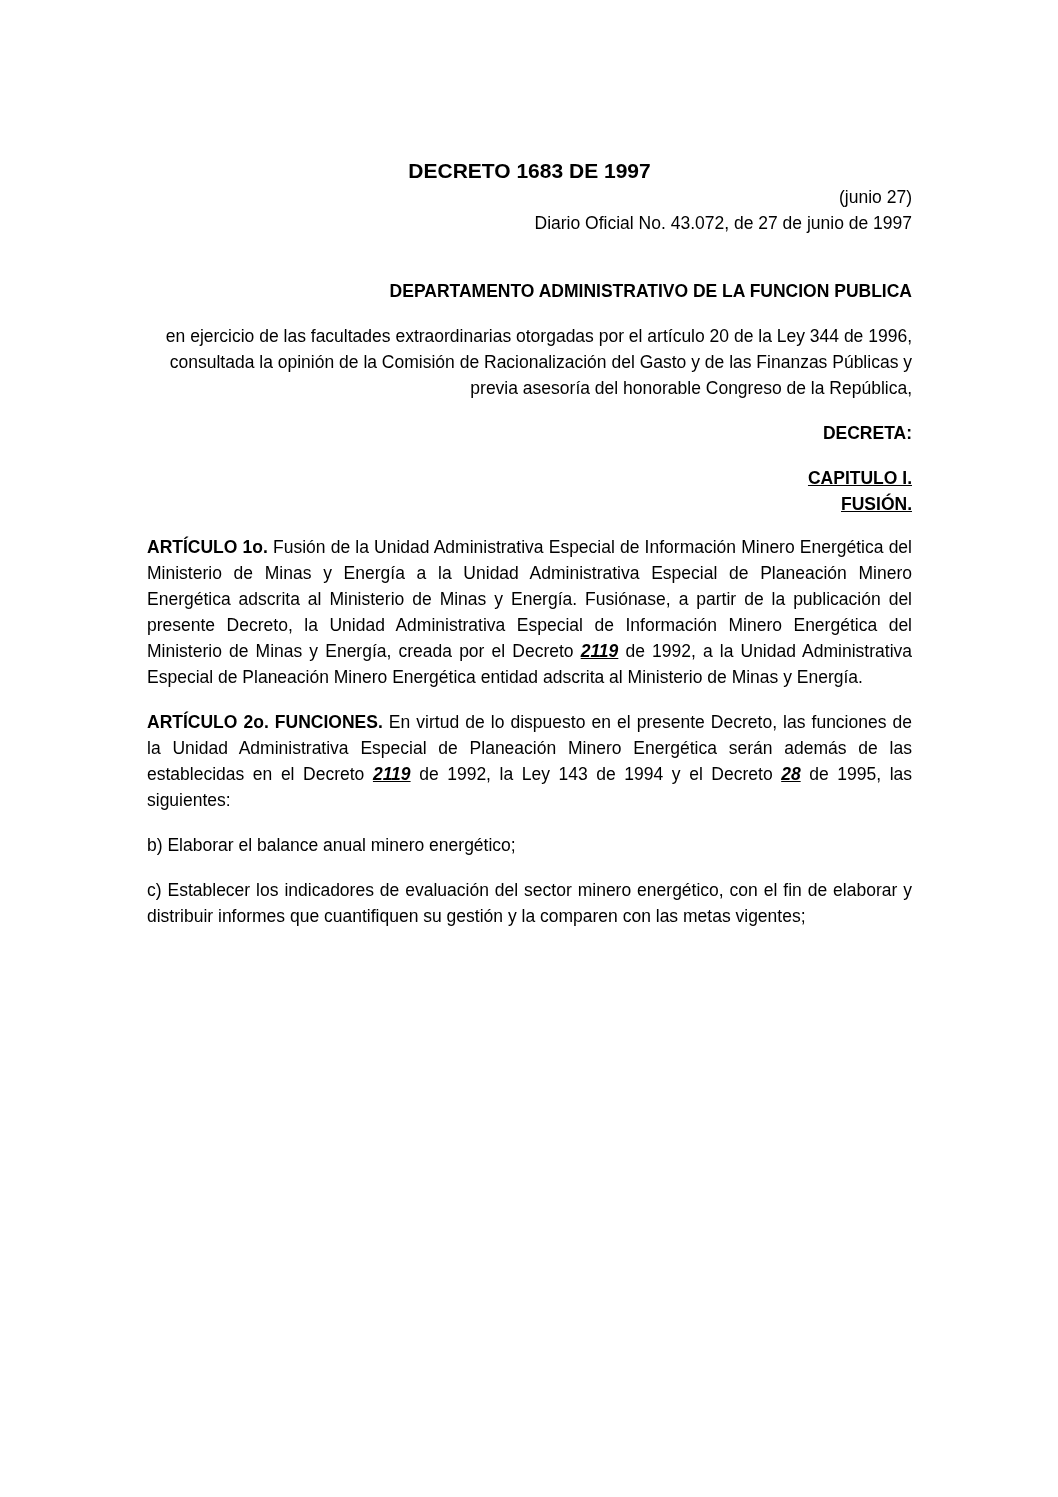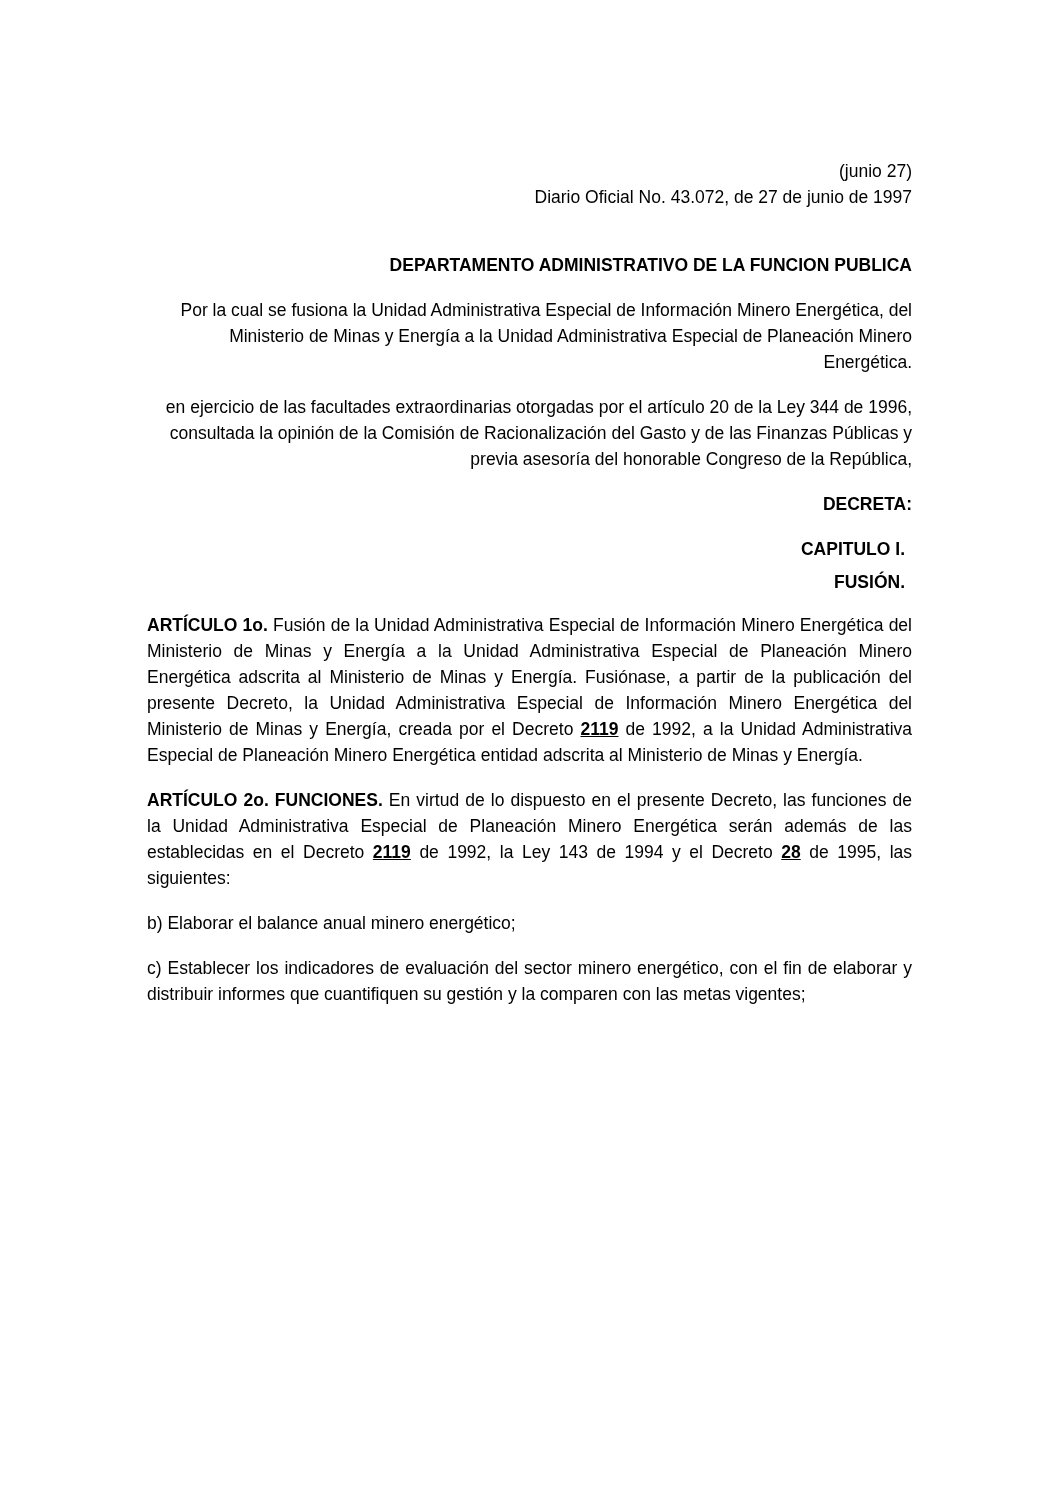--- a/index.html
+++ b/index.html
@@ -32,40 +32,40 @@
   .doc-title {
     margin: 0;
     font-size: 21px;
     line-height: 26px;
     font-weight: bold;
     text-align: center;
   }
   .dept-heading { margin-bottom: 25px; }
   .decreta { margin-bottom: 48px; }
   .chapter-block { margin-bottom: 17px; }
-  .chapter-block p { margin: 7px; }
+  .chapter-block p { margin: 0; text-decoration: underline; }
   .article { margin-bottom: 14px; }
   .fn-item { margin-bottom: 22px; }
 
   span.b { font-weight: bold; }
-  span.u { text-decoration: underline; }
+  span.u { text-decoration: underline; font-style: italic; }
 </style>
 </head>
 <body>
 
 <div class="doc">
 
   <header class="title-block">
+    <h1 class="doc-title">DECRETO 1683 DE 1997</h1>
     <p class="center">(junio 27)</p>
     <p class="center">Diario Oficial No. 43.072, de 27 de junio de 1997</p>
   </header>
 
   <p class="center bold dept-heading">DEPARTAMENTO ADMINISTRATIVO DE LA FUNCION PUBLICA</p>
 
-  <p class="center">Por la cual se fusiona la Unidad Administrativa Especial de Información Minero Energética, del Ministerio de Minas y Energía a la Unidad Administrativa Especial de Planeación Minero Energética.</p>
 
 
   <p class="center">en ejercicio de las facultades extraordinarias otorgadas por el artículo 20 de la Ley 344 de 1996, consultada la opinión de la Comisión de Racionalización del Gasto y de las Finanzas Públicas y previa asesoría del honorable Congreso de la República,</p>
 
   <p class="center bold decreta">DECRETA:</p>
 
   <div class="chapter-block">
     <p class="center bold">CAPITULO I.</p>
     <p class="center bold">FUSIÓN.</p>
   </div>

